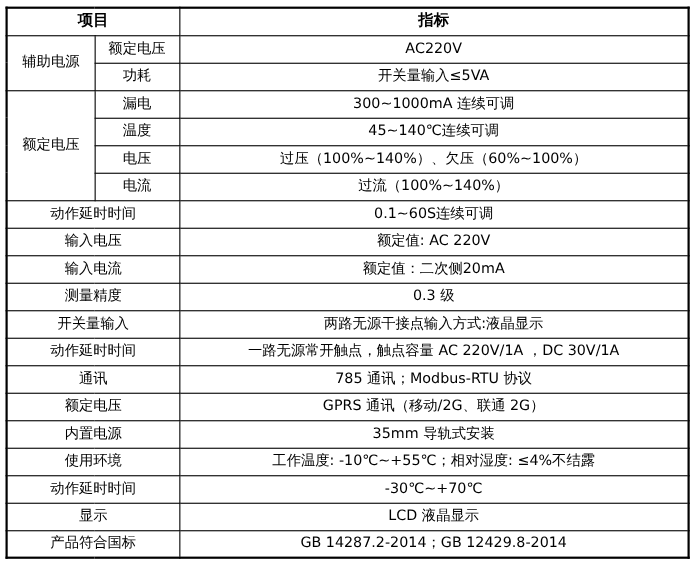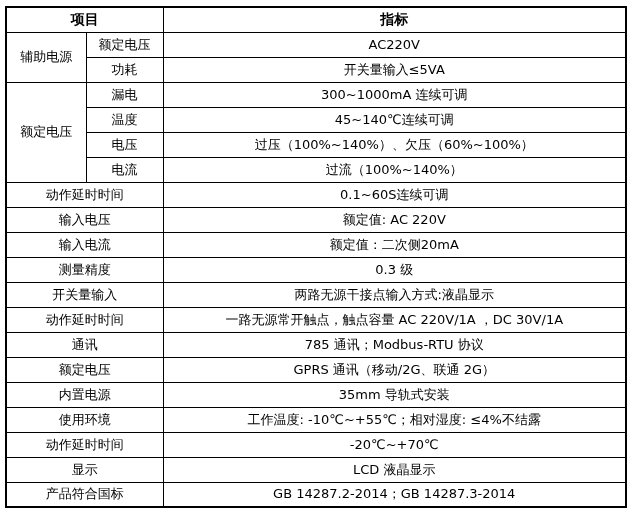--- a/index.html
+++ b/index.html
@@ -121,25 +121,25 @@
     <tr>
       <td colspan="2">内置电源</td>
       <td>35mm 导轨式安装</td>
     </tr>
     <tr>
       <td colspan="2">使用环境</td>
       <td>工作温度: -10℃~+55℃；相对湿度: ≤4%不结露</td>
     </tr>
     <tr>
       <td colspan="2">动作延时时间</td>
-      <td>-20℃~+70℃</td>
+      <td>-30℃~+70℃</td>
     </tr>
     <tr>
       <td colspan="2">显示</td>
       <td>LCD 液晶显示</td>
     </tr>
     <tr>
       <td colspan="2">产品符合国标</td>
-      <td>GB 14287.2-2014；GB 14287.3-2014</td>
+      <td>GB 14287.2-2014；GB 12429.8-2014</td>
     </tr>
   </tbody>
     </table>
 </div>
 
 </body></html>

